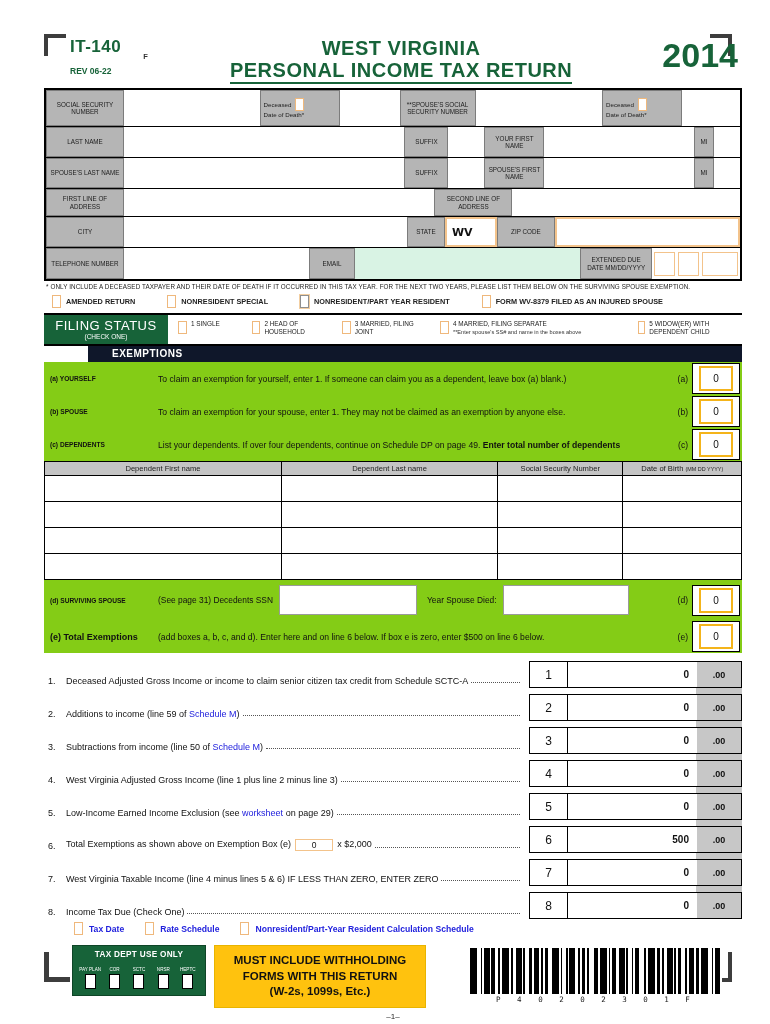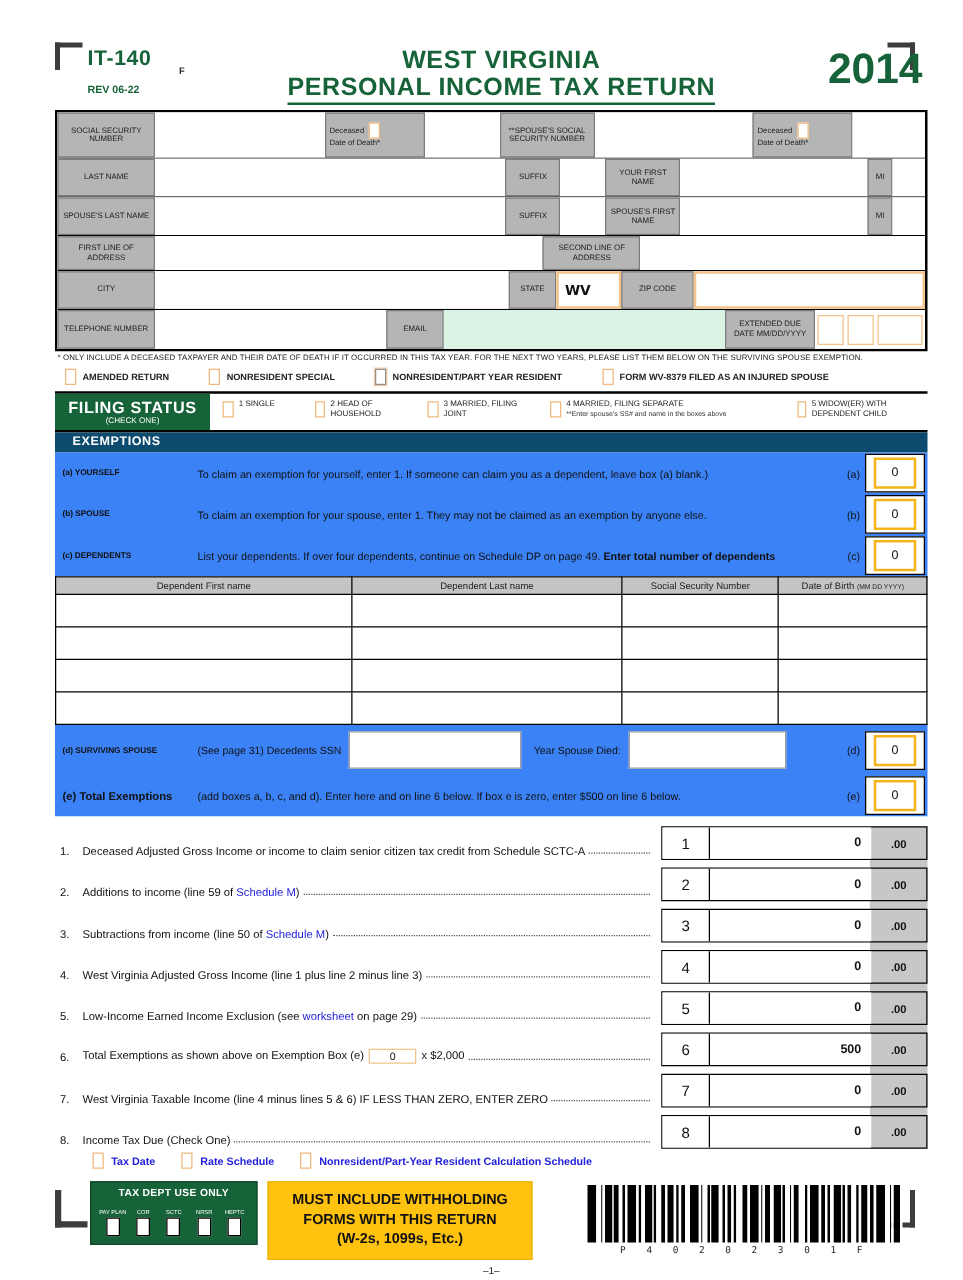--- a/index.html
+++ b/index.html
@@ -44,30 +44,30 @@
   .ext-boxes div { border:1.6px solid #f3c38b; background:#fff; height:24px; }
 
   .note { font-size:6.3px; color:#222; padding:2px 0 1px 2px; letter-spacing:0.1px; }
 
   .rtypes { display:flex; align-items:center; gap:6px; padding:4px 0 5px 8px; }
   .rtypes .opt { display:flex; align-items:center; gap:5px; font-size:7.3px; font-weight:bold; color:#222; margin-right:26px; }
 
   
   .fsbar { display:flex; border:2px solid #000; border-left:none; border-right:none; align-items:stretch; }
   .fsgreen { background:#176339; color:#fff; width:136px; text-align:center; padding:3px 2px 4px; }
-  .fsgreen .big { font-size:13px; font-weight:bold; letter-spacing:0.5px; }
+  .fsgreen .big { font-size:13px; font-weight:normal; letter-spacing:0.5px; }
   .fsgreen .small { font-size:6.5px; }
   .fsopts { flex:1; display:flex; align-items:flex-start; padding:5px 0 0 10px; gap:8px; }
   .fsopt { display:flex; gap:4px; font-size:6.4px; line-height:1.25; color:#222; }
   .fsopt .cb { margin-top:1px; }
   .fsnote { font-size:5.6px; color:#333; }
 
-  .exbar { background:#0c4a6e; color:#fff; font-size:10px; font-weight:bold; letter-spacing:0.5px; padding:2px 0 3px 14px; }
-
-  .exsec { background:#3b82f6; }
+  .exbar { background:#0f172a; color:#fff; font-size:10px; font-weight:bold; letter-spacing:0.5px; padding:2px 0 3px 24px;margin-left:44px; }
+
+  .exsec { background:#84cc16; }
   .xrow { display:flex; align-items:center; min-height:33px; padding:1px 2px 1px 6px; }
   .xkey { width:108px; font-size:6.6px; font-weight:bold; }
   .xkey.bigkey { font-size:9px; }
   .xtext { flex:1; font-size:8.6px; padding-right:4px; }
   .xtag { width:22px; font-size:8.5px; text-align:right; padding-right:4px; }
   .xcell { width:48px; background:#fff; border:1.5px solid #000; height:31px; display:flex; align-items:center; justify-content:center; }
   .gold { width:34px; height:25px; border:2.5px solid #f4b41a; display:flex; align-items:center; justify-content:center; font-size:10px; }
 
   table.dep { width:100%; border-collapse:collapse; background:#fff; }
   table.dep th { background:#c4c4c4; border:1px solid #000; font-size:7.6px; font-weight:normal; color:#222; padding:2px; }

